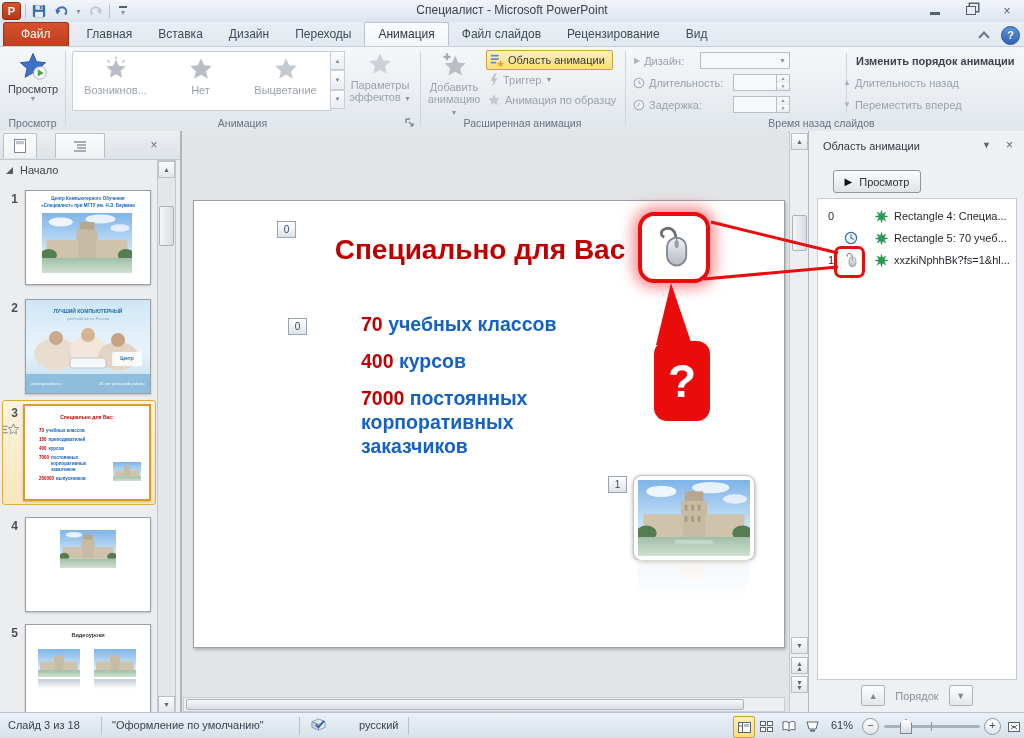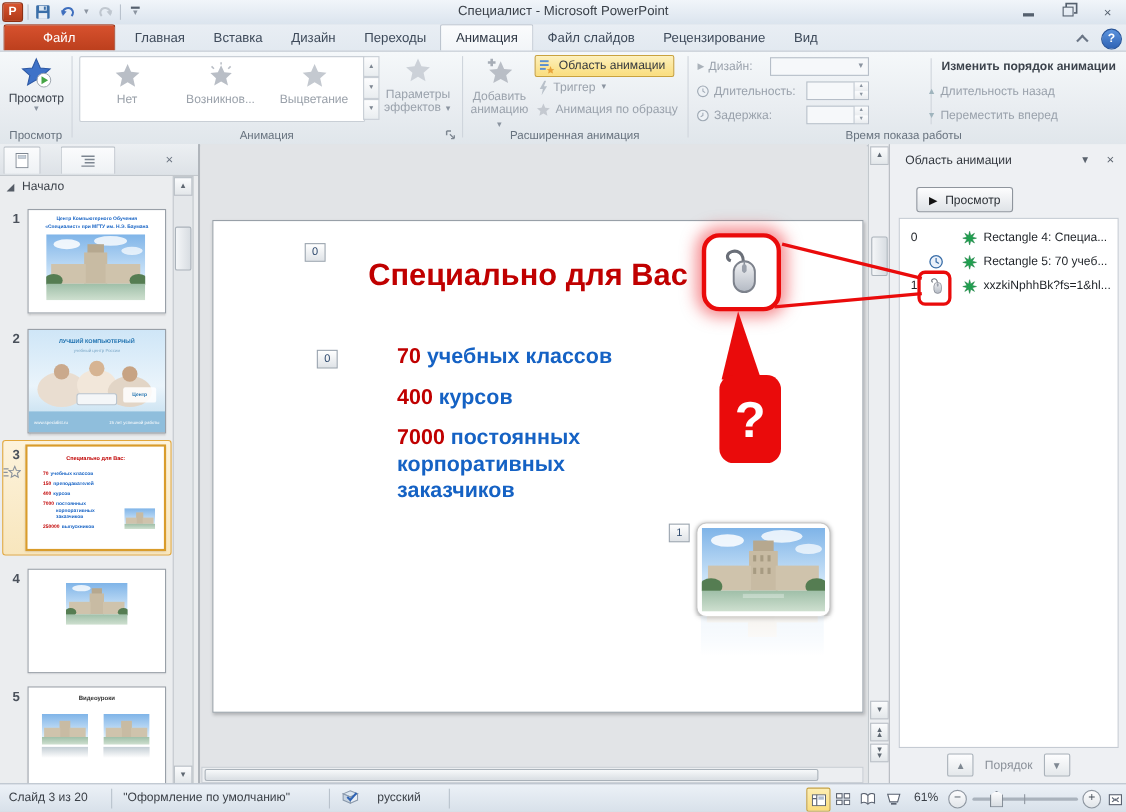--- a/index.html
+++ b/index.html
@@ -16,21 +16,21 @@
   .wtitle{position:absolute;left:0;top:3px;width:100%;text-align:center;font-size:12px;color:#3b4149;}
   .winbtns{position:absolute;right:6px;top:3px;display:flex;gap:14px;}
   .wb{width:22px;height:15px;display:flex;align-items:center;justify-content:center;color:#55606e;font-size:12px;}
   .wb-min i{display:block;width:10px;height:3px;background:#55606e;margin-top:6px;}
   .wb-res i{display:block;width:8px;height:7px;border:1.5px solid #55606e;box-shadow:3px -3px 0 -1px #e9eef5,3px -3px 0 0.5px #55606e;}
 
   
   .tabrow{position:absolute;left:0;top:22px;width:1024px;height:24px;background:linear-gradient(#e9eef4,#e2e9f0);}
   .tabs{position:absolute;left:3px;top:1px;display:flex;align-items:flex-end;height:23px;}
   .tab{height:23px;line-height:23px;padding:0 13px;font-size:12px;color:#3e4a5a;}
-  .tab.file{background:linear-gradient(#d7512e,#bc3f1d);color:#fff;border-radius:3px 3px 0 0;padding:0 35px;margin-right:5px;border:1px solid #9c3315;border-bottom:none;}
+  .tab.file{background:linear-gradient(#d7512e,#bc3f1d);color:#fff;border-radius:3px 3px 0 0;padding:0 17px;margin-right:5px;border:1px solid #9c3315;border-bottom:none;}
   .tab.active{background:linear-gradient(#fbfcfd,#f2f5f8);border:1px solid #bcc4ce;border-bottom:none;border-radius:2px 2px 0 0;color:#2e3744;position:relative;z-index:3;height:23px;}
   .ribbonctl{position:absolute;right:4px;top:4px;display:flex;gap:8px;align-items:center;}
   .chev{width:18px;height:14px;display:flex;align-items:center;justify-content:center;}
   .chev i{display:block;width:6px;height:6px;border-left:2px solid #6a7585;border-top:2px solid #6a7585;transform:rotate(45deg);margin-top:3px;}
   .helpbtn{width:17px;height:17px;border-radius:50%;background:linear-gradient(#5b93dd,#2f64b5);color:#fff;font-size:11px;font-weight:bold;text-align:center;line-height:17px;border:1px solid #275397;}
 
   
   .ribbon{position:absolute;left:0;top:46px;width:1024px;height:85px;background:linear-gradient(#f5f8fa,#e9edf1 60%,#e0e6eb);border-top:1px solid #c6cdd6;border-bottom:1px solid #b7bec7;}
   .gsep{position:absolute;top:4px;height:74px;width:1px;background:#cfd5dc;}
   .glabel{position:absolute;top:70px;font-size:10.5px;color:#68737f;text-align:center;}
@@ -216,37 +216,37 @@
       </svg>
       <div class="lbl">Просмотр</div>
       <div class="dd">▼</div>
     </div>
     <div class="glabel" style="left:0;width:65px;">Просмотр</div>
     <div class="gsep" style="left:65px;"></div>
 
     <div class="gallery">
       <div class="gitem">
         <svg width="26" height="26" viewBox="0 0 24 24">
-            <polygon points="12,2 14.9,8.6 22,9.3 16.7,14 18.3,21 12,17.3 5.7,21 7.3,14 2,9.3 9.1,8.6" fill="#b9bec6"></polygon>
-          </svg>
-        <div>Нет</div>
-      </div>
-      <div class="gitem">
-        <svg width="26" height="26" viewBox="0 0 24 24">
           <polygon points="12,3 14.7,9 21,9.6 16.3,13.9 17.8,20 12,16.8 6.2,20 7.7,13.9 3,9.6 9.3,9" fill="#b9bec6"></polygon>
           <g stroke="#b9bec6" stroke-width="1.3">
               <line x1="4" y1="4" x2="6" y2="6"></line>
               <line x1="20" y1="4" x2="18" y2="6"></line>
               <line x1="12" y1="0.5" x2="12" y2="2.5"></line>
             </g>
         </svg>
         <div>Возникнов...</div>
       </div>
       <div class="gitem">
         <svg width="26" height="26" viewBox="0 0 24 24">
+            <polygon points="12,2 14.9,8.6 22,9.3 16.7,14 18.3,21 12,17.3 5.7,21 7.3,14 2,9.3 9.1,8.6" fill="#b9bec6"></polygon>
+          </svg>
+        <div>Нет</div>
+      </div>
+      <div class="gitem">
+        <svg width="26" height="26" viewBox="0 0 24 24">
             <polygon points="12,2 14.9,8.6 22,9.3 16.7,14 18.3,21 12,17.3 5.7,21 7.3,14 2,9.3 9.1,8.6" fill="#c4c9d0"></polygon>
           </svg>
         <div>Выцветание</div>
       </div>
     </div>
     <div class="gscroll">
       <div class="gsb">▲</div>
       <div class="gsb">▼</div>
       <div class="gsb">▼</div>
     </div>
@@ -335,21 +335,21 @@
         <span>Изменить порядок анимации</span>
       </div>
     <div class="srow gray" style="left:843px;top:27px;">
       <span class="dd" style="font-size:8px;color:#9fb4bd">▲</span>
       <span>Длительность назад</span>
     </div>
     <div class="srow gray" style="left:843px;top:49px;">
       <span class="dd" style="font-size:8px;color:#9fb4bd">▼</span>
       <span>Переместить вперед</span>
     </div>
-    <div class="glabel" style="left:625px;width:393px;">Время показа работы</div>
+    <div class="glabel" style="left:625px;width:393px;">Время назад слайдов</div>
   </div>
 
   <div class="sidebar">
     <div class="sbtabs">
       <div class="sbtab" style="left:3px;width:32px;">
         <svg width="12" height="14" viewBox="0 0 12 14">
             <rect x="0.5" y="0.5" width="11" height="13" fill="#fff" stroke="#7d8691"></rect>
             <rect x="2.5" y="2.5" width="7" height="2.4" fill="#c3cdd8" stroke="#9aa4ae" stroke-width="0.5"></rect>
           </svg>
       </div>
@@ -616,33 +616,33 @@
       </div>
     </div>
     <div class="orderbar">
       <div class="obtn">▲</div>
       <span>Порядок</span>
       <div class="obtn">▼</div>
     </div>
   </div>
 
   <div class="statusbar">
-    <div class="st" style="left:8px;">Слайд 3 из 20</div>
+    <div class="st" style="left:8px;">Слайд 3 из 18</div>
     <div class="stsep" style="left:101px;"></div>
     <div class="st" style="left:112px;">"Оформление по умолчанию"</div>
     <div class="stsep" style="left:299px;"></div>
     <div class="st" style="left:310px;top:4px;">
       <svg width="17" height="15" viewBox="0 0 18 16">
           <path d="M2 5 L9 2 L16 5 L9 8 Z" fill="#dce6f0" stroke="#8a99ab"></path>
           <path d="M2 5 v6 l7 3 v-6 Z" fill="#c7d4e2" stroke="#8a99ab"></path>
           <path d="M16 5 v6 l-7 3 v-6 Z" fill="#e8eef5" stroke="#8a99ab"></path>
           <path d="M6 8 l3 3 l6 -7" fill="none" stroke="#2f64b5" stroke-width="2"></path>
         </svg>
     </div>
-    <div class="st" style="left:328px;padding-left:15px;">русский</div>
+    <div class="st" style="left:344px;padding-left:15px;">русский</div>
     <div class="stsep" style="left:408px;"></div>
 
     <div class="viewbtn on" style="left:733px;">
       <svg width="13" height="11" viewBox="0 0 13 11">
           <rect x="0.5" y="0.5" width="12" height="10" fill="#fff" stroke="#5a6270"></rect>
           <line x1="4.5" y1="0.5" x2="4.5" y2="10.5" stroke="#5a6270"></line>
           <line x1="0.5" y1="4" x2="4.5" y2="4" stroke="#5a6270"></line>
           <rect x="6" y="2" width="5" height="3" fill="#aebdd0"></rect>
         </svg>
     </div>

